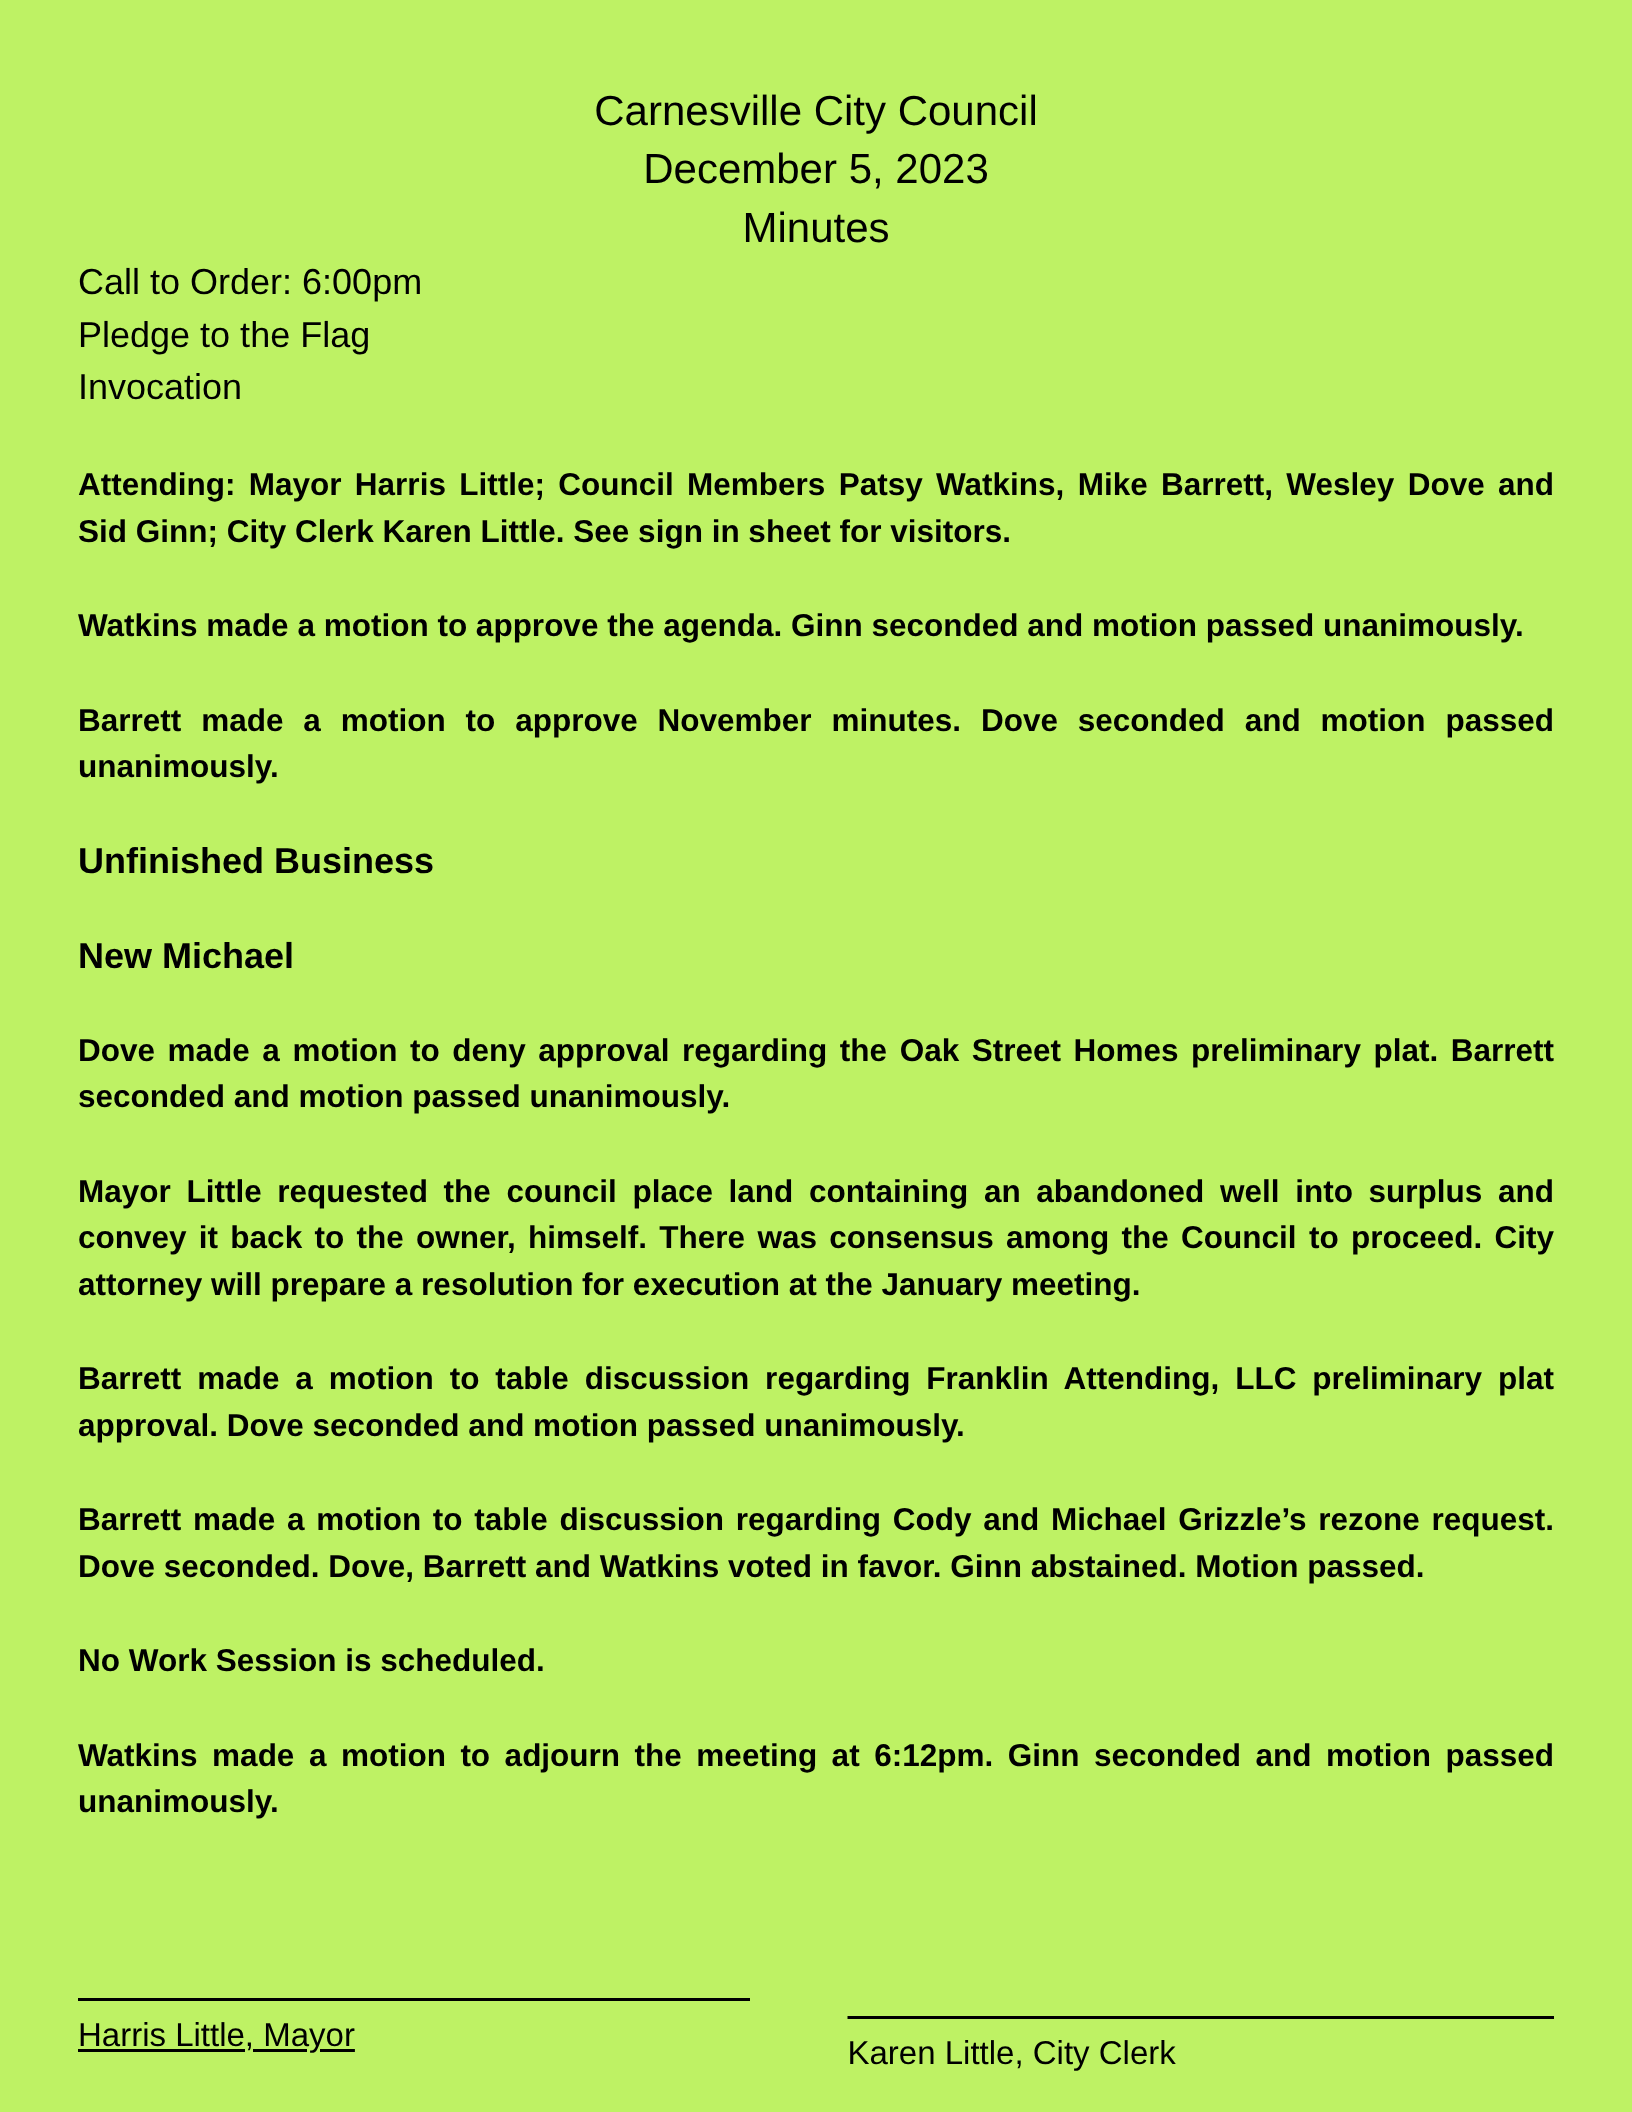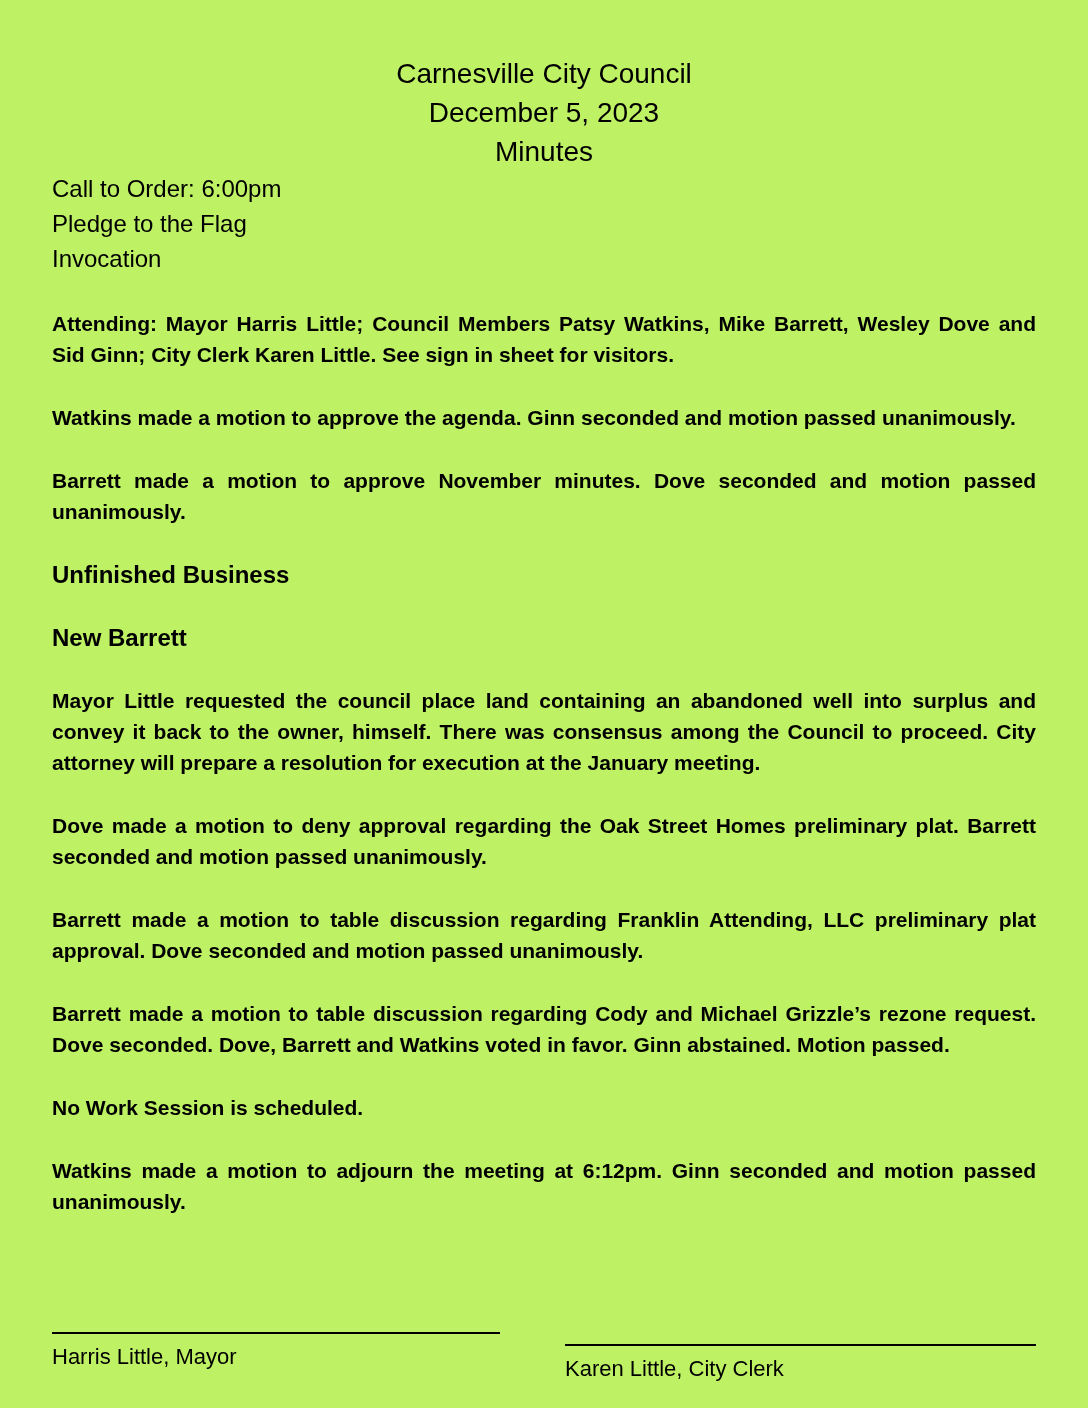--- a/index.html
+++ b/index.html
@@ -42,21 +42,21 @@
     margin-top: 32px;
   }
   .signatures {
     position: absolute;
     left: 52px;
     right: 52px;
     bottom: 24px;
     display: flex;
     justify-content: space-between;
   }
-  .sig-mayor { width: 448px; }
+  .sig-mayor { width: 448px; text-decoration: underline; }
   .sig-clerk { width: 471px; margin-top: 12px; }
   .sig-line {
     border-bottom: 2.5px solid #000000;
     height: 0;
   }
   .sig-name {
     font-size: 22px;
     line-height: 30px;
     margin-top: 8px;
   }
@@ -78,24 +78,24 @@
     <div>Invocation</div>
   </div>
 
   <p class="para">Attending:  Mayor Harris Little; Council Members Patsy Watkins, Mike Barrett, Wesley Dove and Sid Ginn; City Clerk Karen Little.  See sign in sheet for visitors.</p>
   <p class="para">Watkins made a motion to approve the agenda.  Ginn seconded and motion passed unanimously.</p>
   <p class="para">Barrett made a motion to approve November minutes. Dove seconded and motion passed unanimously.</p>
 
   <h2 class="section-heading">Unfinished Business</h2>
 
 
-  <h2 class="section-heading">New Barrett</h2>
+  <h2 class="section-heading">New Michael</h2>
 
+  <p class="para">Dove made a motion to deny approval regarding the Oak Street Homes preliminary plat.  Barrett seconded and motion passed unanimously.</p>
   <p class="para">Mayor Little requested the council place land containing an abandoned well into surplus and convey it back to the owner, himself.   There was consensus among the Council to proceed.  City attorney will prepare a resolution for execution at the January meeting.</p>
-  <p class="para">Dove made a motion to deny approval regarding the Oak Street Homes preliminary plat.  Barrett seconded and motion passed unanimously.</p>
   <p class="para">Barrett made a motion to table discussion regarding Franklin Attending, LLC preliminary plat approval.  Dove seconded and motion passed unanimously.</p>
   <p class="para">Barrett made a motion to table discussion regarding Cody and Michael Grizzle’s rezone request.  Dove seconded.  Dove, Barrett and Watkins voted in favor.  Ginn abstained.  Motion passed.</p>
   <p class="para">No Work Session is scheduled.</p>
   <p class="para">Watkins made a motion to adjourn the meeting at 6:12pm.  Ginn seconded and motion passed unanimously.</p>
 
   <div class="signatures">
     <div class="sig-mayor">
       <div class="sig-line"></div>
       <div class="sig-name">Harris Little, Mayor</div>
     </div>

